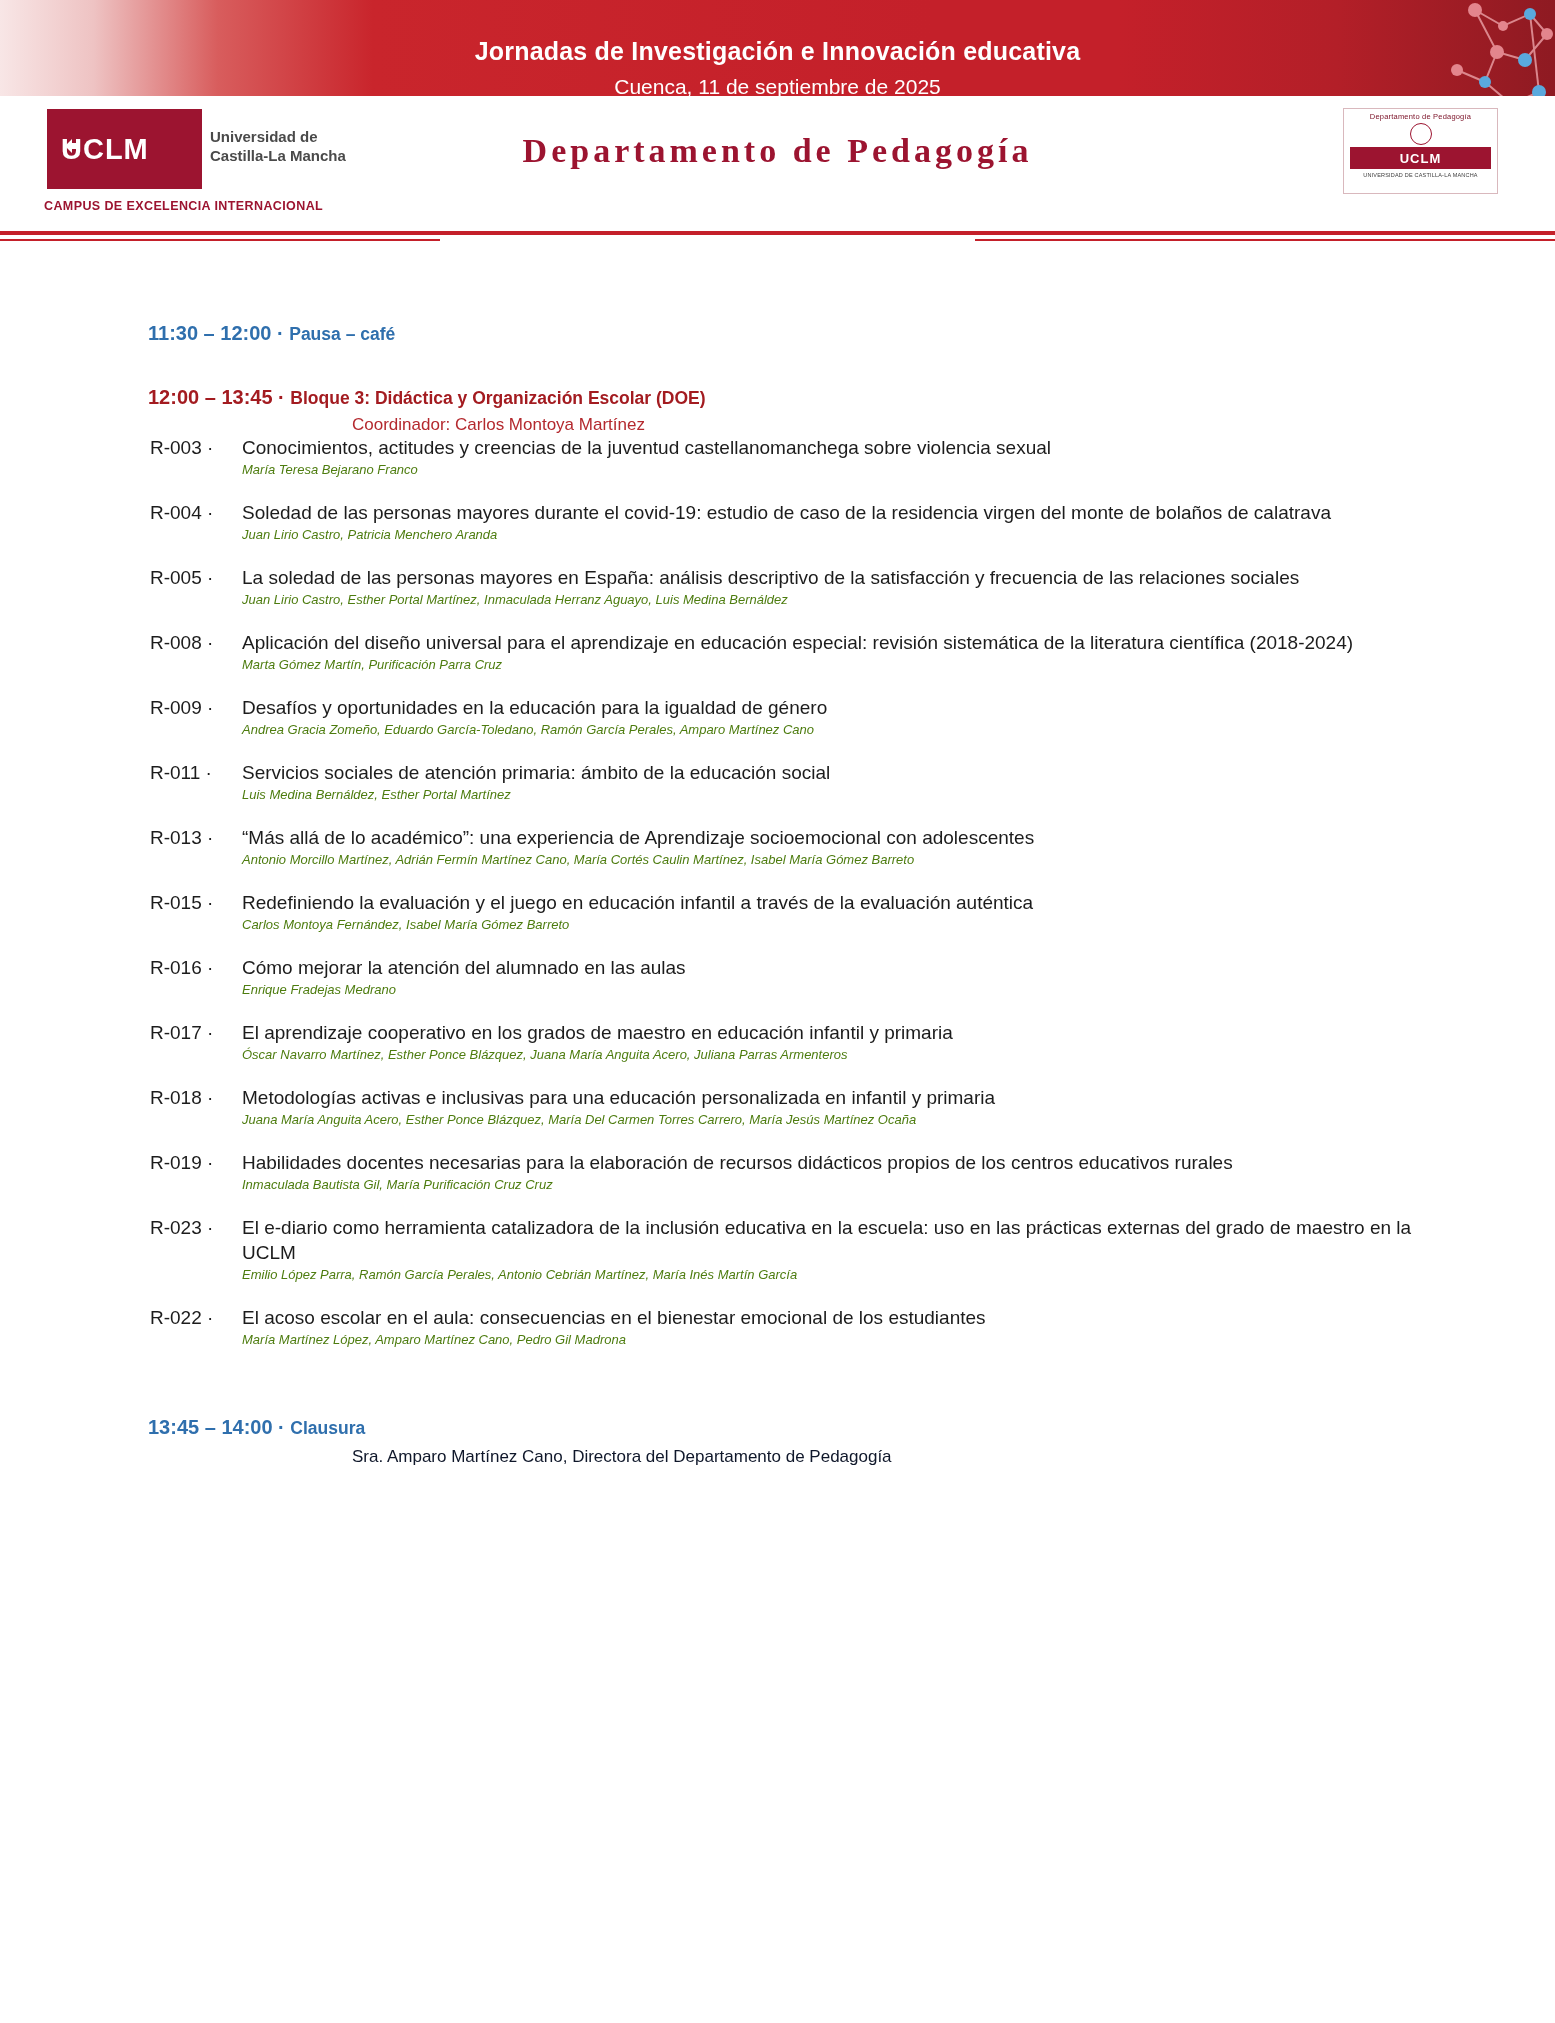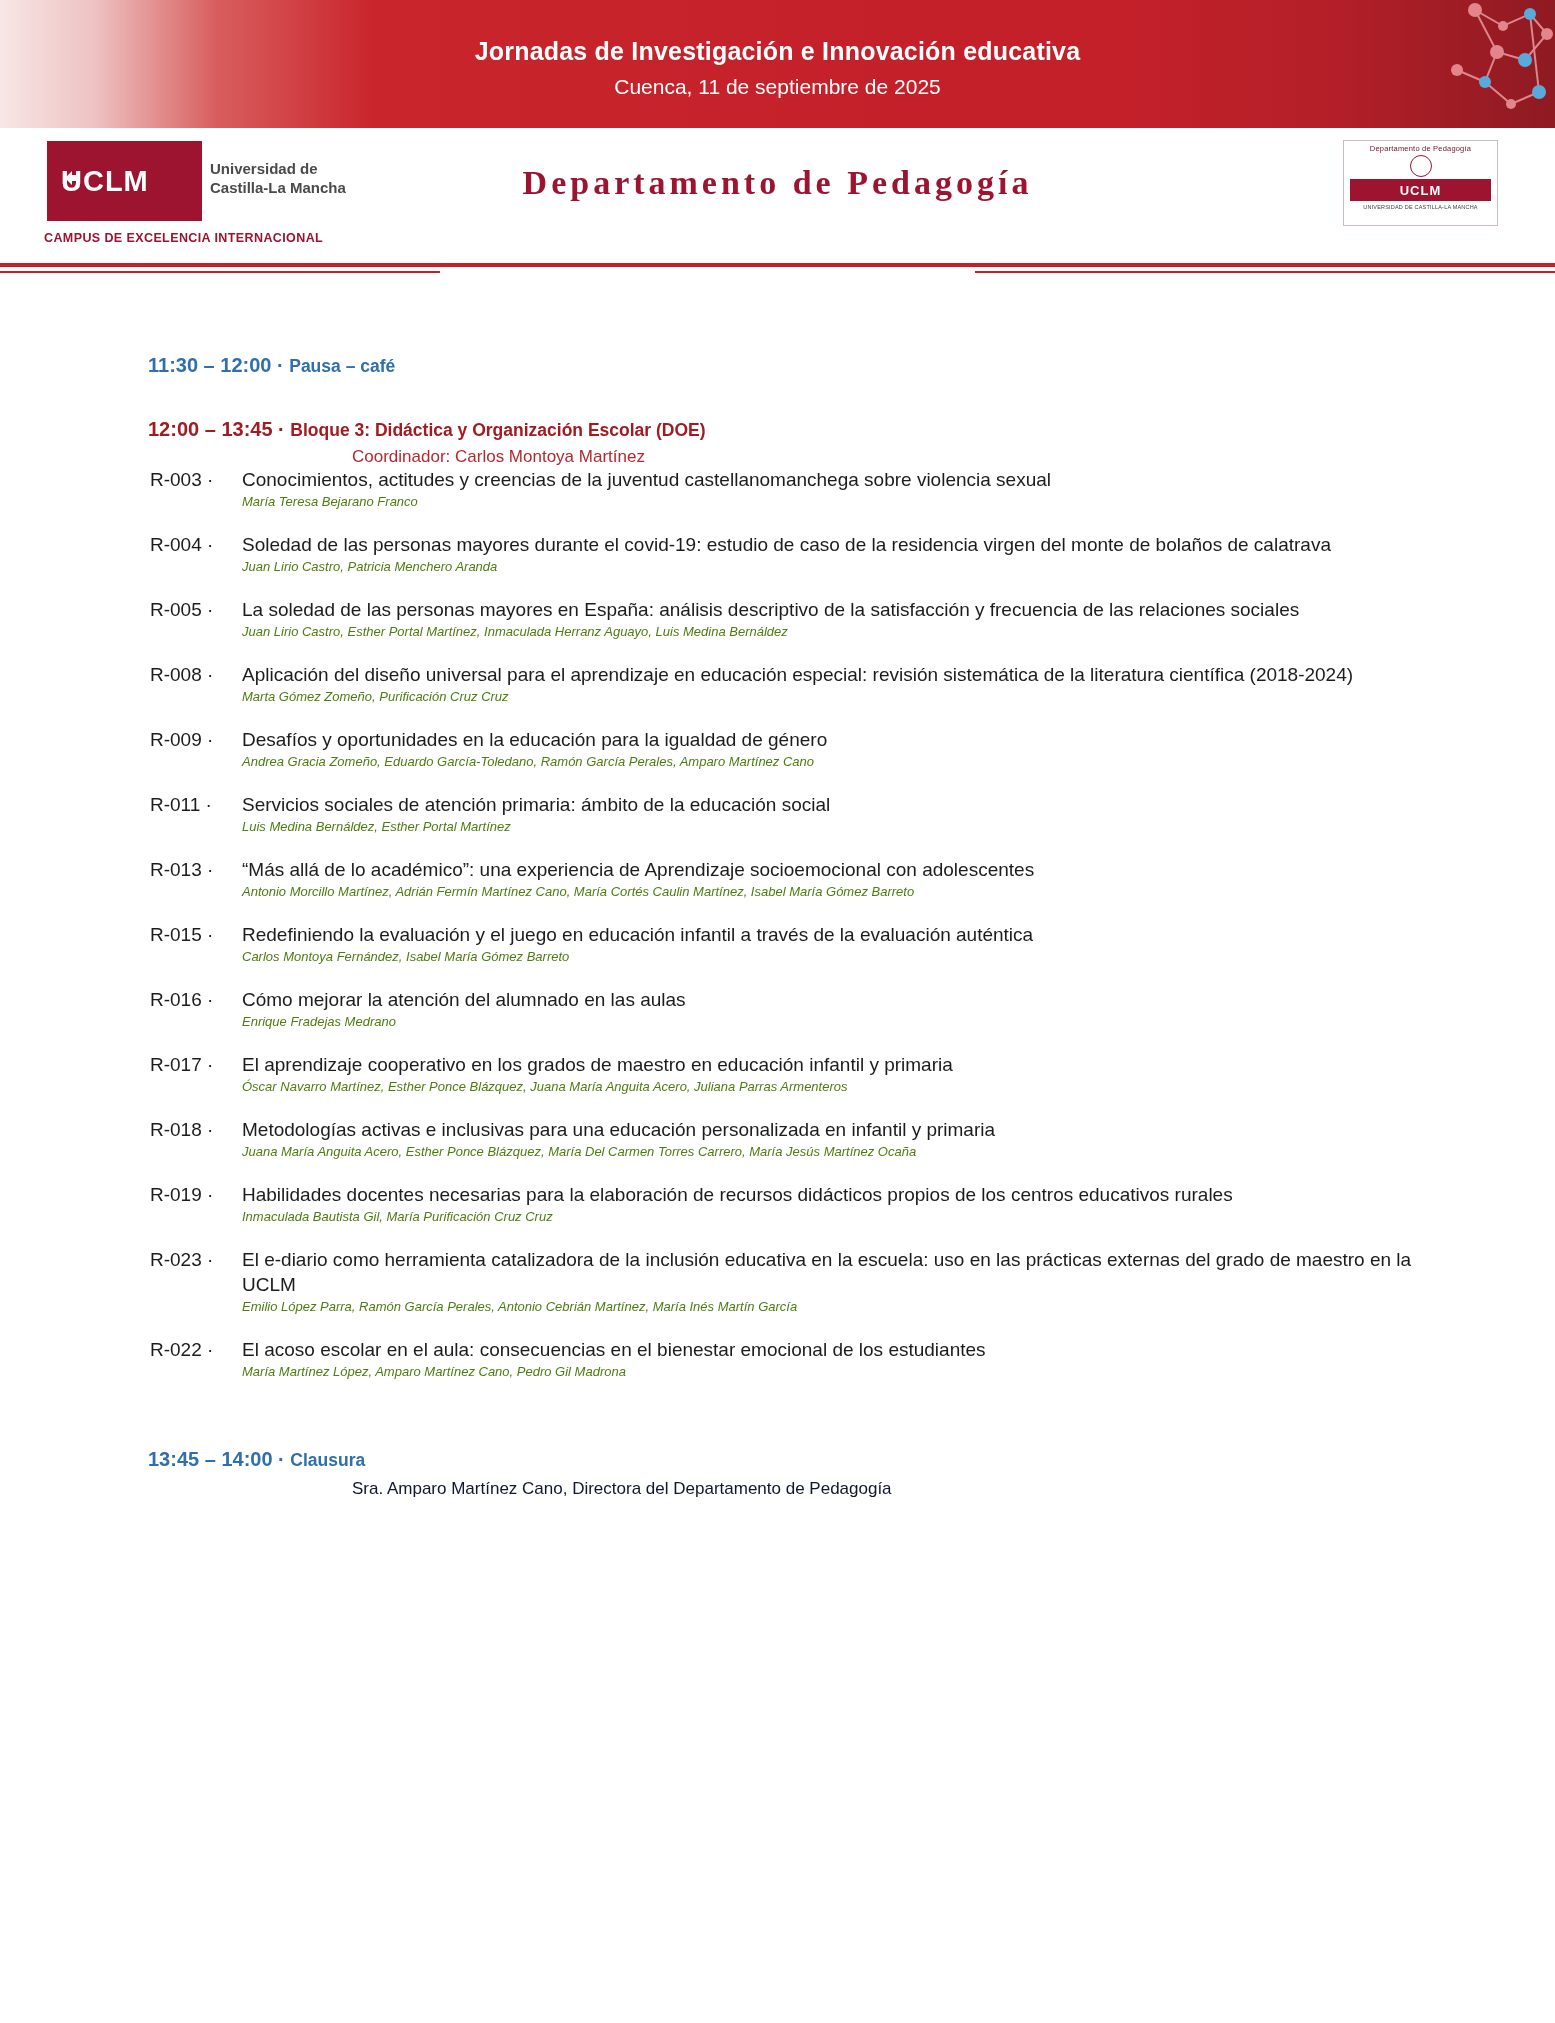--- a/index.html
+++ b/index.html
@@ -13,21 +13,21 @@
     position: relative;
     font-family: "Liberation Sans", sans-serif;
     color: #1a1a1a;
     overflow: hidden;
   }
 
   
   .header-band {
     position: relative;
     width: 100%;
-    height: 128px;
+    height: 96px;
     background: linear-gradient(90deg,
         #f8e6e6 0%,
         #eec3c3 6%,
         #d85d5d 14%,
         #c9252c 24%,
         #c4202a 60%,
         #c4202a 72%,
         #b31f28 86%,
         #8e1a22 100%);
     overflow: hidden;
@@ -345,21 +345,21 @@
       <div class="body">
         <div class="ttl">La soledad de las personas mayores en España: análisis descriptivo de la satisfacción y frecuencia de las relaciones sociales</div>
         <div class="authors">Juan Lirio Castro, Esther Portal Martínez, Inmaculada Herranz Aguayo, Luis Medina Bernáldez</div>
       </div>
     </div>
 
     <div class="entry">
       <div class="code">R-008 ·</div>
       <div class="body">
         <div class="ttl">Aplicación del diseño universal para el aprendizaje en educación especial: revisión sistemática de la literatura científica (2018-2024)</div>
-        <div class="authors">Marta Gómez Zomeño, Purificación Cruz Cruz</div>
+        <div class="authors">Marta Gómez Martín, Purificación Parra Cruz</div>
       </div>
     </div>
 
     <div class="entry">
       <div class="code">R-009 ·</div>
       <div class="body">
         <div class="ttl">Desafíos y oportunidades en la educación para la igualdad de género</div>
         <div class="authors">Andrea Gracia Zomeño, Eduardo García-Toledano, Ramón García Perales, Amparo Martínez Cano</div>
       </div>
     </div>

